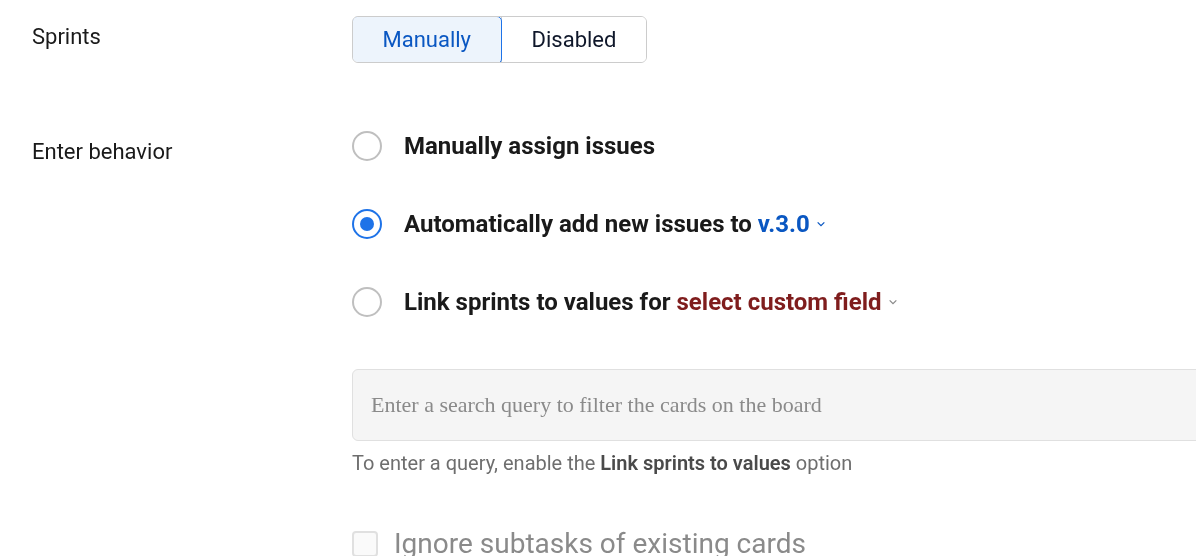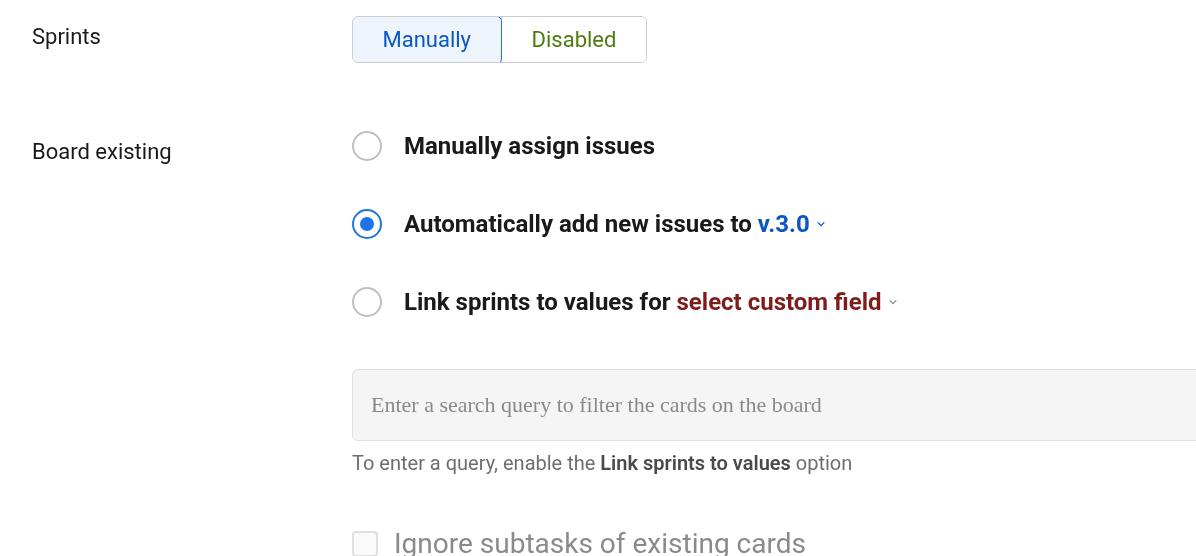--- a/index.html
+++ b/index.html
@@ -36,21 +36,21 @@
       border: 1.5px solid #ccc;
       border-radius: 6px;
       overflow: hidden;
     }
     .seg-btn {
       padding: 10px 30px;
       background: #fff;
       border: none;
       font-size: 22px;
       cursor: pointer;
-      color: #4d7c0f;
+      color: #0f172a;
       font-family: inherit;
     }
     .seg-btn.active {
       background: #edf4fc;
       color: #0a57c2;
       border: 1.5px solid #1e73e8;
       border-radius: 5px;
       margin: -1.5px;
       position: relative;
       z-index: 1;
@@ -163,21 +163,21 @@
   <div class="label-col">Sprints</div>
   <div class="control-col">
     <div class="seg-group">
       <button class="seg-btn active">Manually</button>
       <button class="seg-btn">Disabled</button>
     </div>
   </div>
 </div>
 
 <div class="form-row">
-  <div class="label-col">Board existing</div>
+  <div class="label-col">Enter behavior</div>
   <div class="control-col">
     <div class="radio-list">
 
       <div class="radio-item">
         <span class="radio-outer"></span>
         <span class="radio-label">Manually assign issues</span>
       </div>
 
       <div class="radio-item">
         <span class="radio-outer selected">

